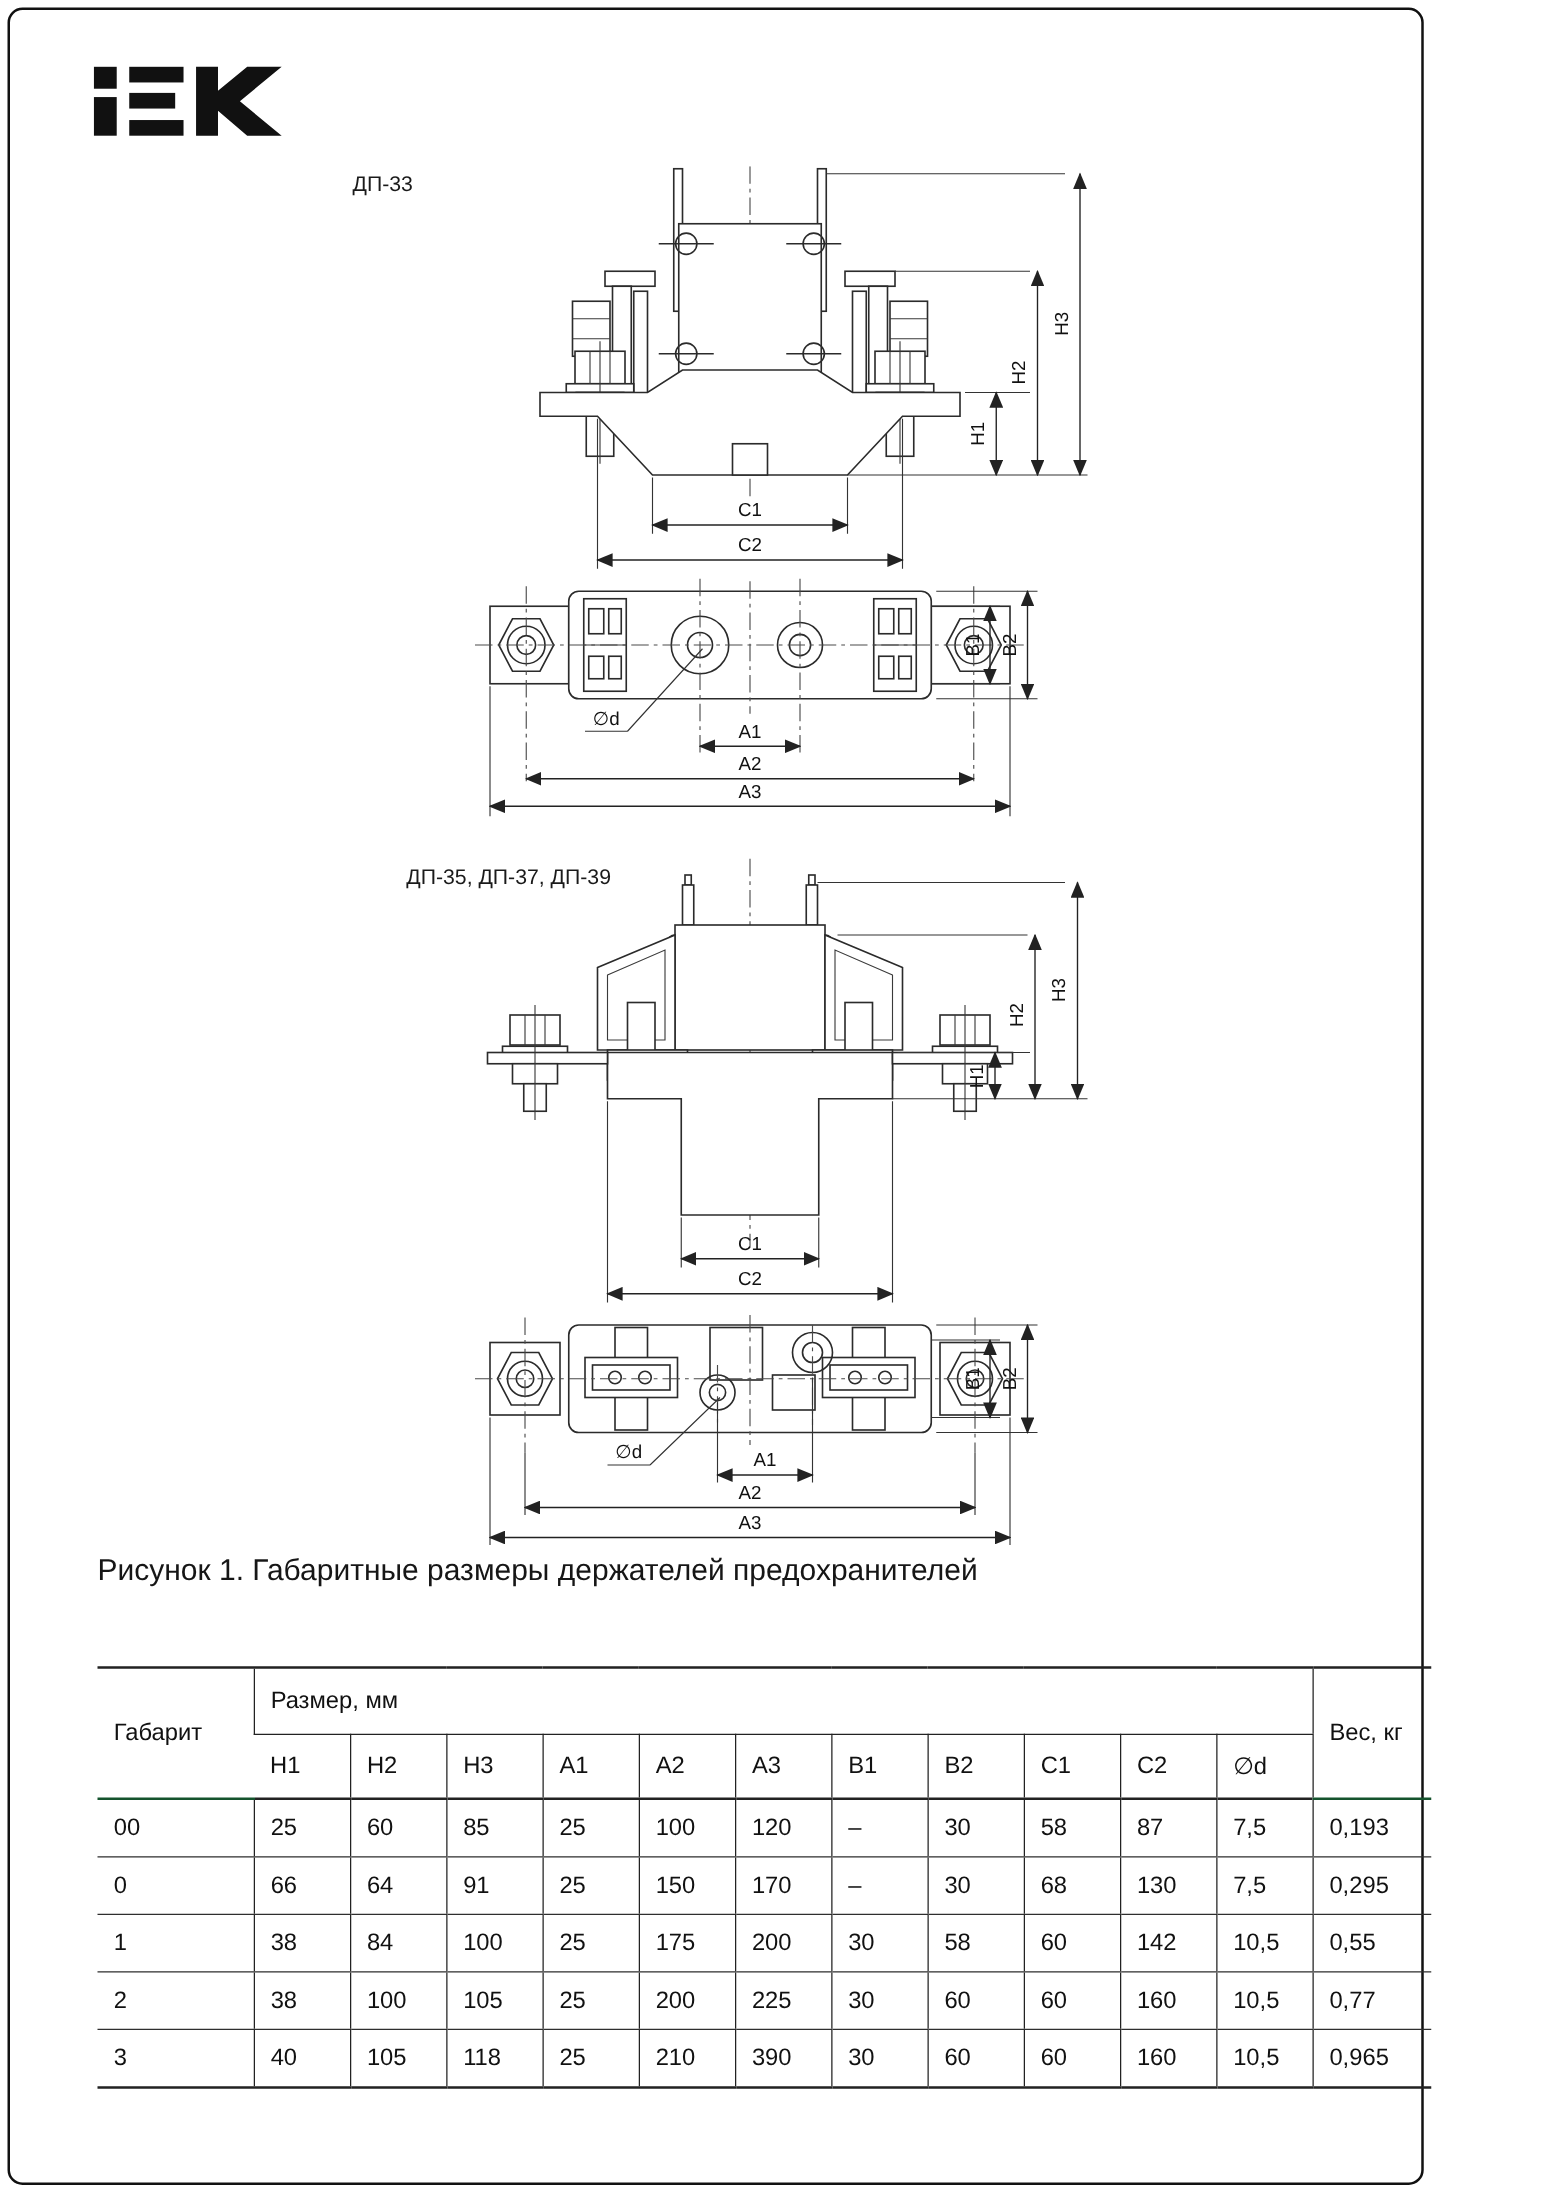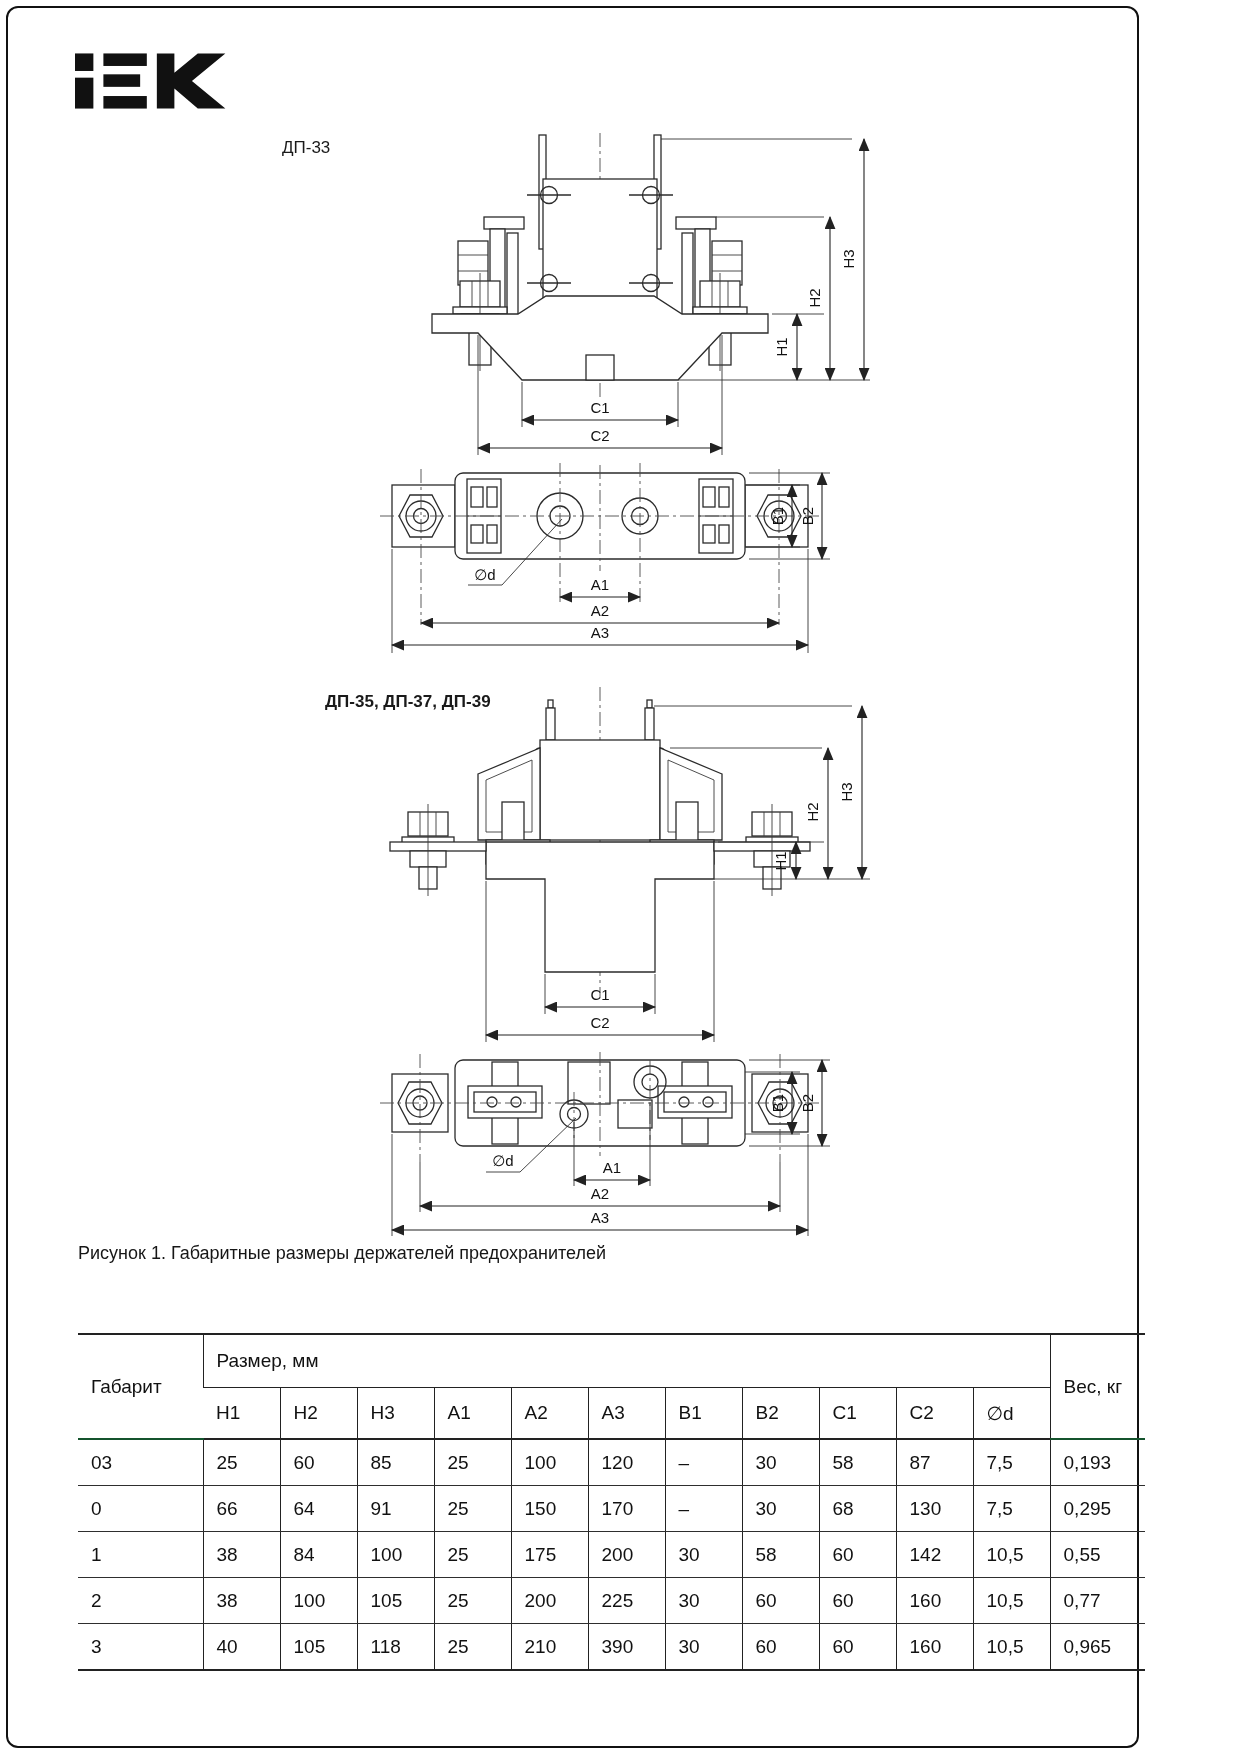--- a/index.html
+++ b/index.html
@@ -3,21 +3,21 @@
 <meta charset="utf-8">
 <style>
   html,body{margin:0;padding:0;background:#fff;}
   .page{position:relative;width:1145px;height:1754px;background:#fff;overflow:hidden;
         font-family:"Liberation Sans",sans-serif;color:#111;}
   .frame{position:absolute;left:6px;top:6px;right:6px;bottom:6px;
          border:2px solid #111;border-radius:12px;pointer-events:none;}
   .logo{position:absolute;left:75px;top:50px;width:152px;height:62px;}
   .hidden-label{position:absolute;width:1px;height:1px;overflow:hidden;clip:rect(0 0 0 0);}
   .fig-label{position:absolute;font-size:17px;color:#1a1a1a;}
-  .caption{position:absolute;left:78px;top:1243px;font-size:18px;color:#161616;}
+  .caption{position:absolute;left:78px;top:1243px;font-size:24px;color:#161616;}
   .figsvg{position:absolute;}
 
   
   .ln{fill:none;stroke:#2b2b2b;stroke-width:1.3;}
   .fw{fill:#fff;stroke:#2b2b2b;stroke-width:1.3;}
   .thin{fill:none;stroke:#3a3a3a;stroke-width:0.9;}
   .cl{fill:none;stroke:#4a4a4a;stroke-width:0.9;stroke-dasharray:14 4 3 4;}
   .ext{fill:none;stroke:#333;stroke-width:0.9;}
   .dim{fill:none;stroke:#222;stroke-width:1.1;}
   .dimtxt{font-family:"Liberation Sans",sans-serif;font-size:15px;fill:#111;}
@@ -168,21 +168,21 @@
       <path class="dim" d="M320 464 H400" marker-start="url(#m1)" marker-end="url(#m1)"></path>
       <text class="dimtxt" x="360" y="457" text-anchor="middle">A1</text>
       <path class="dim" d="M181 490 H539" marker-start="url(#m1)" marker-end="url(#m1)"></path>
       <text class="dimtxt" x="360" y="483" text-anchor="middle">A2</text>
       <path class="ext" d="M152 416 V520 M568 416 V520"></path>
       <path class="dim" d="M152 512 H568" marker-start="url(#m1)" marker-end="url(#m1)"></path>
       <text class="dimtxt" x="360" y="505" text-anchor="middle">A3</text>
     </g>
   </svg>
 
-  <div class="fig-label" style="left:325px;top:692px;font-weight:bold;">ДП-35, ДП-37, ДП-39</div>
+  <div class="fig-label" style="left:325px;top:692px;">ДП-35, ДП-37, ДП-39</div>
 
   <svg class="figsvg" style="left:240px;top:662px;" width="640" height="578" viewBox="0 0 640 578">
     <defs>
       <marker id="m2" markerWidth="12" markerHeight="10" refX="11" refY="5" orient="auto-start-reverse">
         <path d="M0,0 L12,5 L0,10 z" fill="#222"></path>
       </marker>
     </defs>
 
     <g>
       <path class="cl" d="M360 25 V335"></path>
@@ -323,21 +323,21 @@
             <td>A3</td>
             <td>B1</td>
             <td>B2</td>
             <td>C1</td>
             <td>C2</td>
             <td>∅d</td>
           </tr>
       </thead>
       <tbody id="table-body">
           <tr>
-            <td>03</td>
+            <td>00</td>
             <td>25</td>
             <td>60</td>
             <td>85</td>
             <td>25</td>
             <td>100</td>
             <td>120</td>
             <td>–</td>
             <td>30</td>
             <td>58</td>
             <td>87</td>

